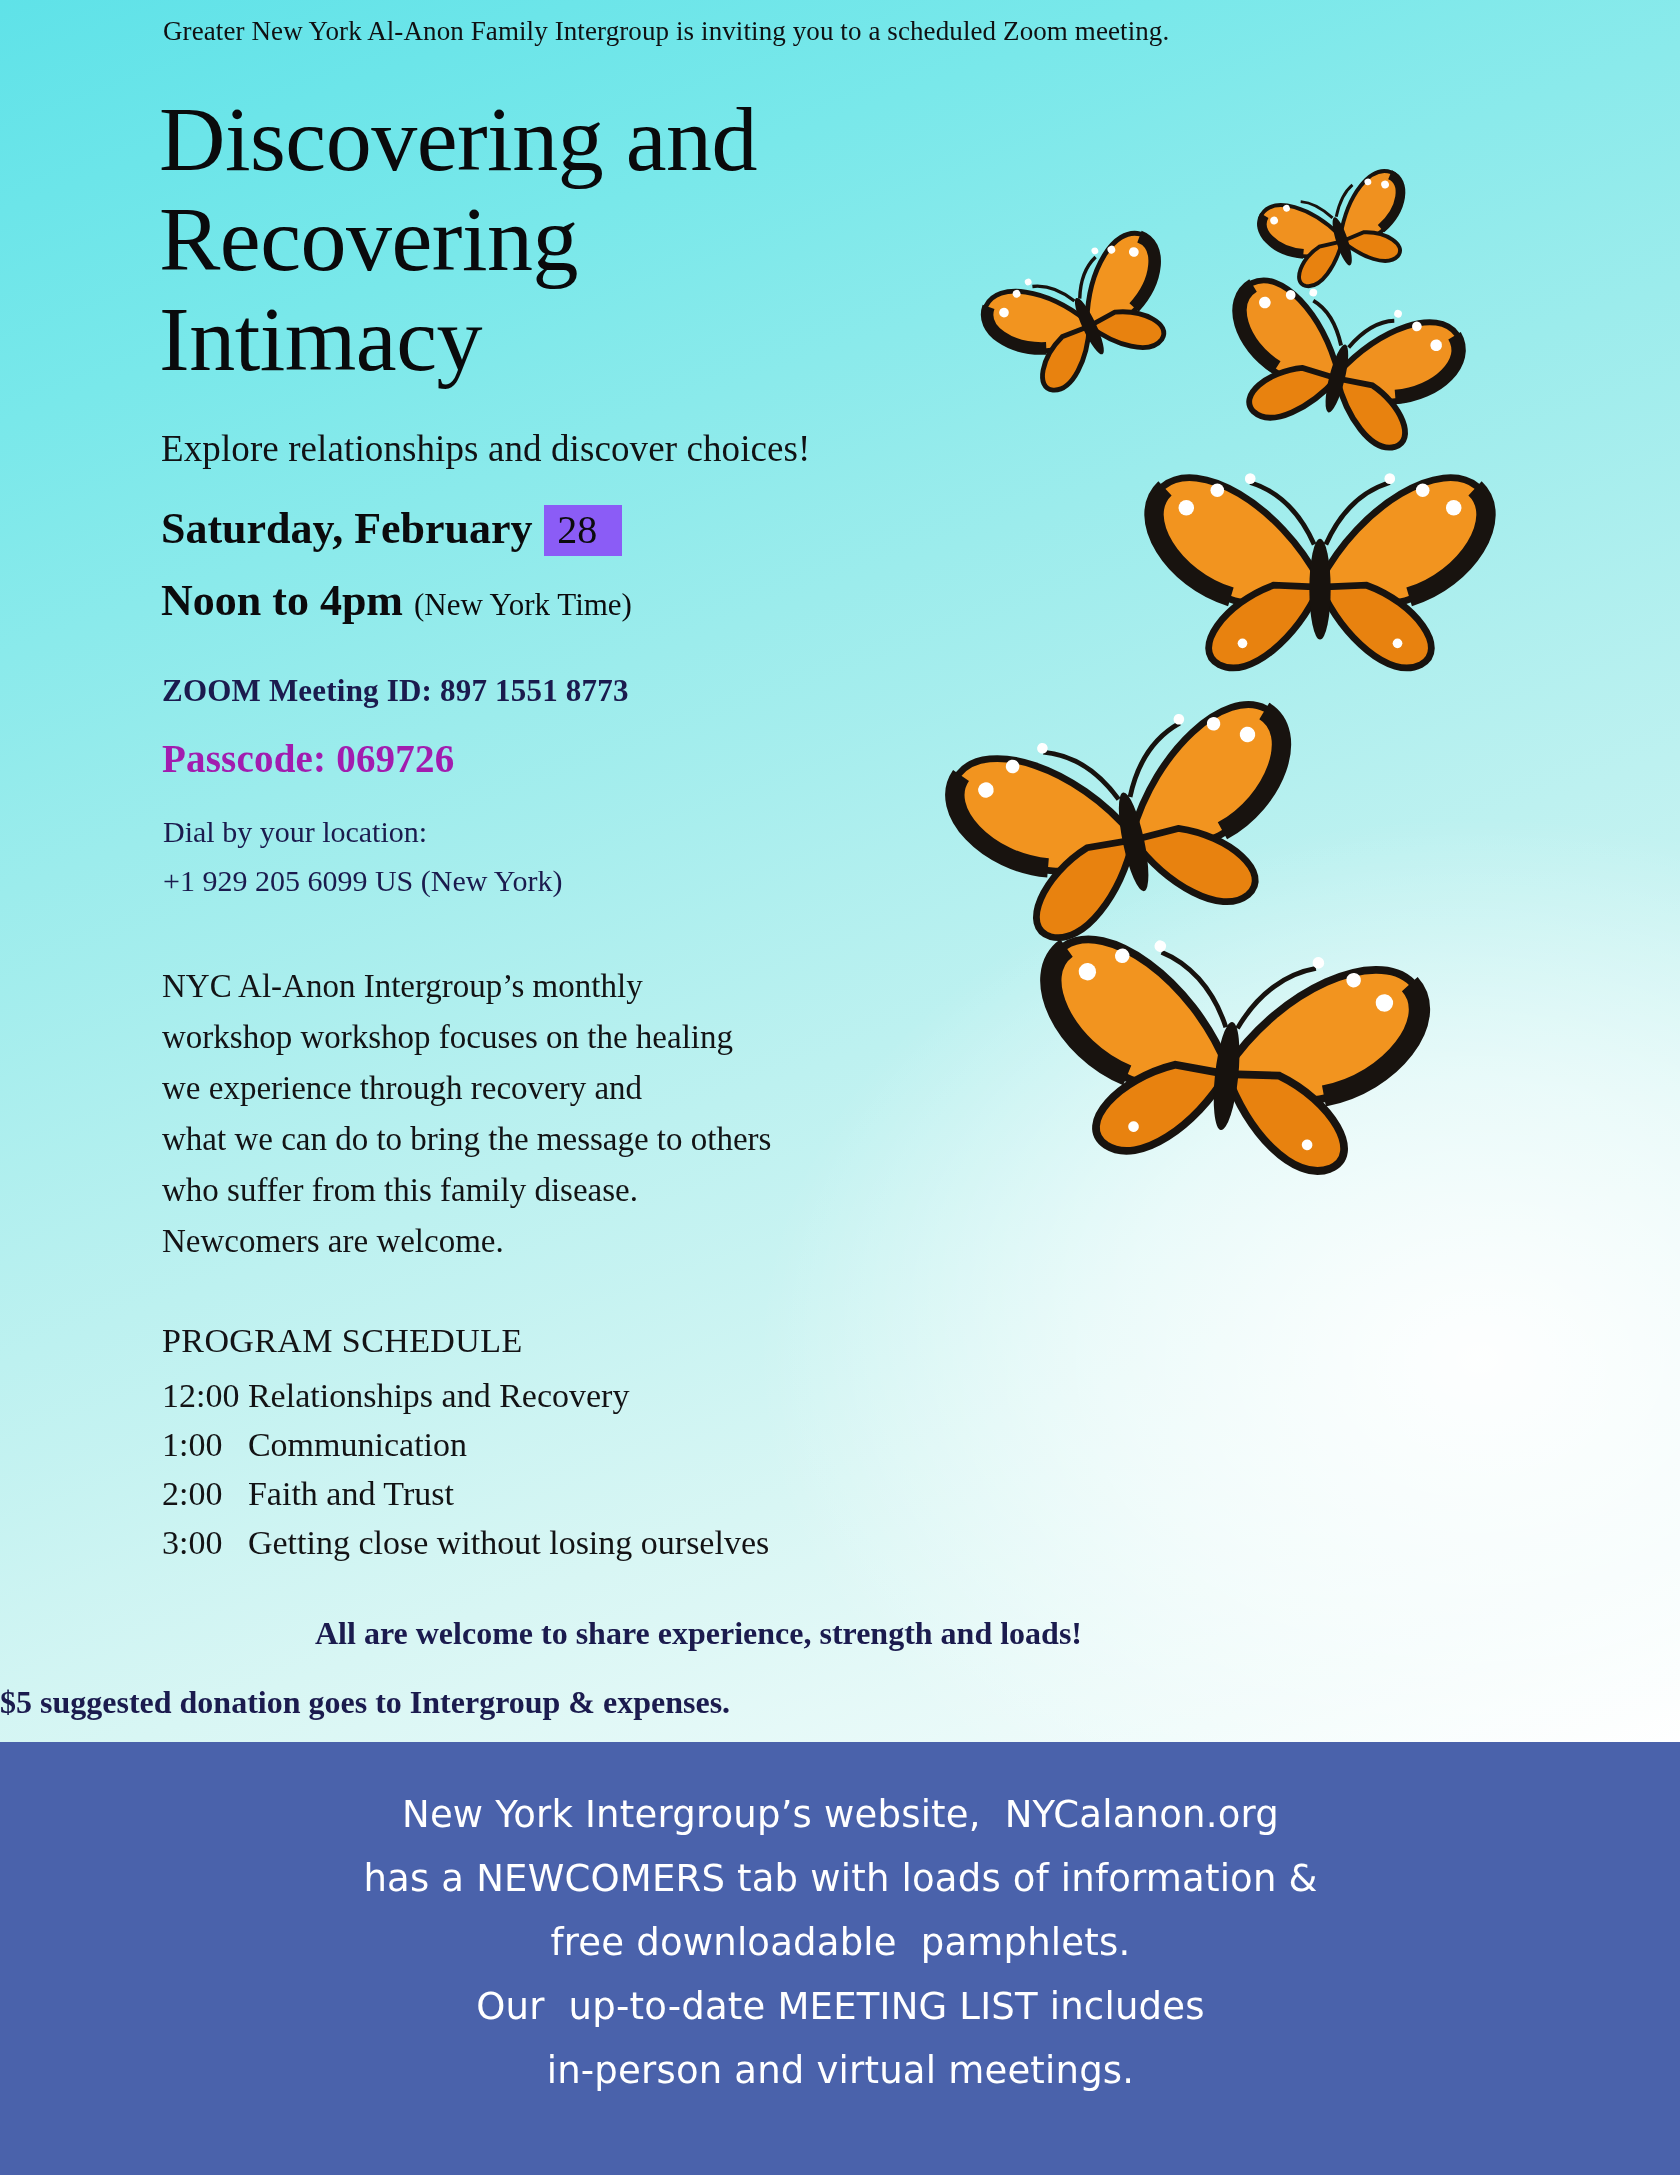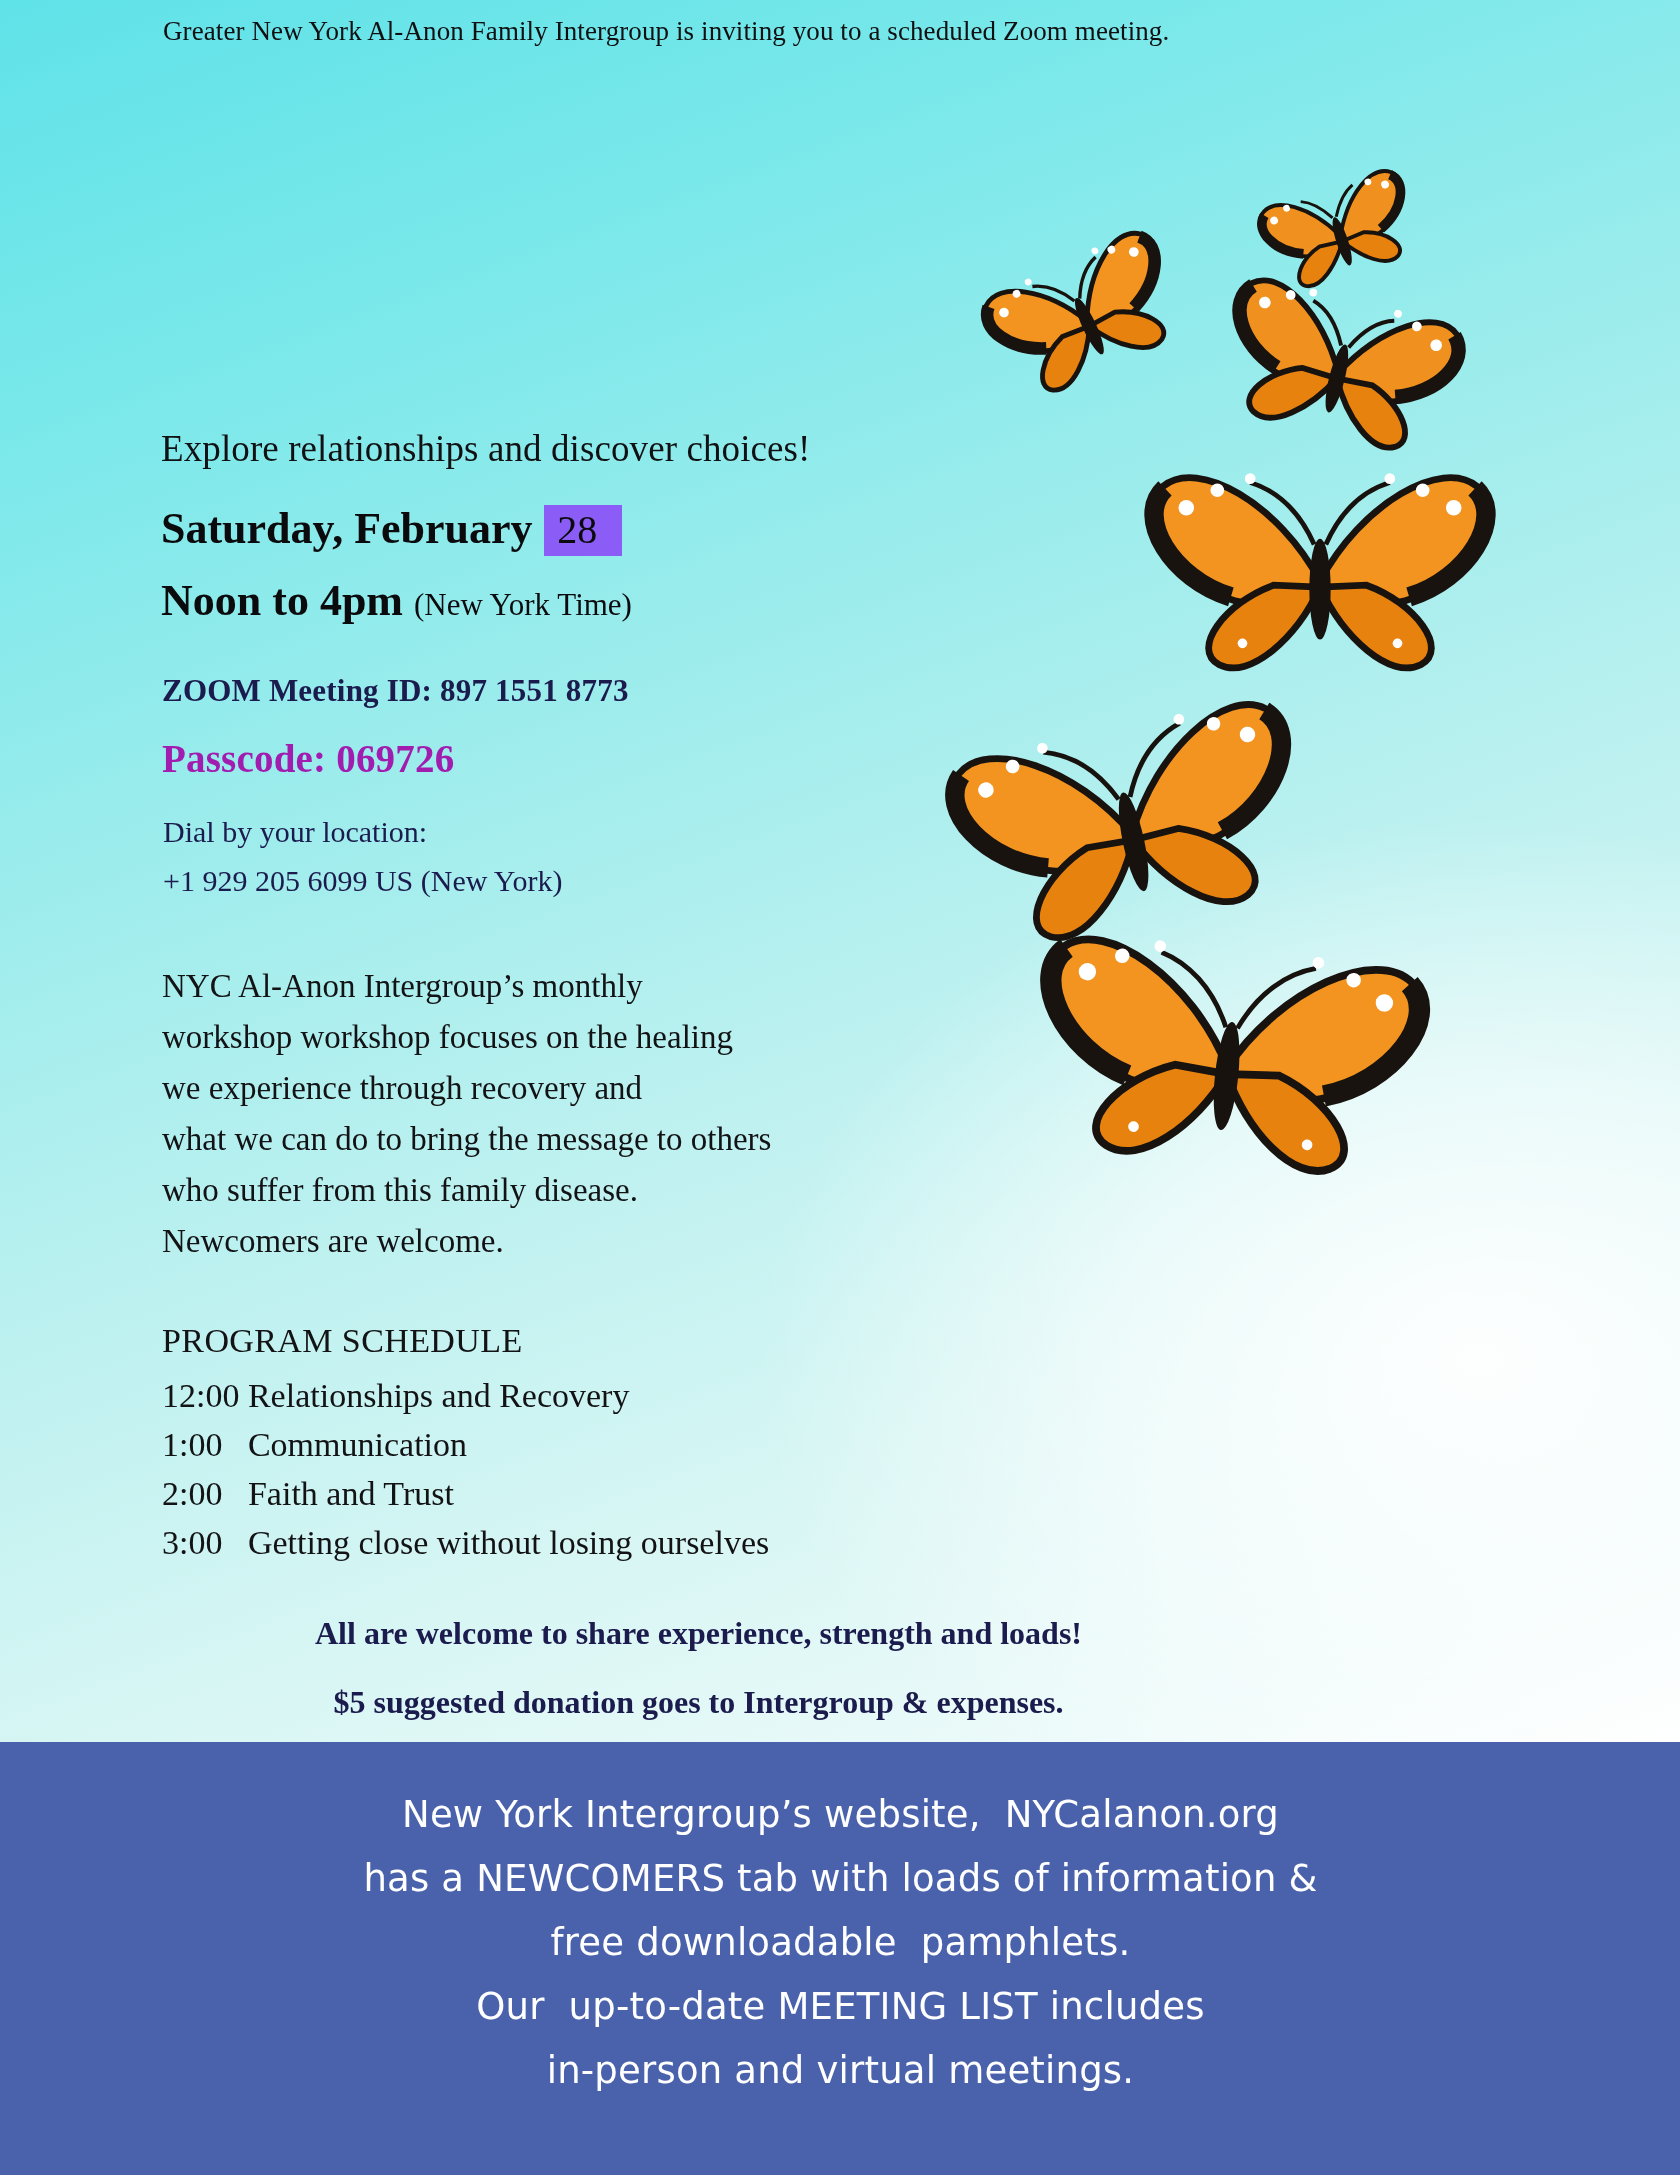--- a/index.html
+++ b/index.html
@@ -166,21 +166,20 @@
     text-align: center;
     font-size: 32px;
     font-weight: bold;
     color: #1b1b4e;
   }
   .donation-line {
     position: absolute;
     left: 0;
     top: 1684px;
     width: 1397px;
-    text-align: center;
     font-size: 32px;
     font-weight: bold;
     color: #1b1b4e;
   }
   .footer {
     position: absolute;
     left: 0;
     top: 1742px;
     width: 1681px;
     height: 434px;
@@ -218,20 +217,25 @@
 <body>
 
 <div class="flyer">
 
   <div class="bg"></div>
 
   <div class="content">
 
     <div class="invite-line">Greater New York Al-Anon Family Intergroup is inviting you to a scheduled Zoom meeting.</div>
 
+    <div class="title">
+      <span class="line">Discovering and</span>
+      <span class="line">Recovering</span>
+      <span class="line">Intimacy</span>
+    </div>
 
     <div class="subtitle">Explore relationships and discover choices!</div>
 
     <div class="date-line">
       <span>Saturday, February</span>
       <span class="date-hl">28</span>
     </div>
 
     <div class="time-line">
       <span>Noon to 4pm</span>

